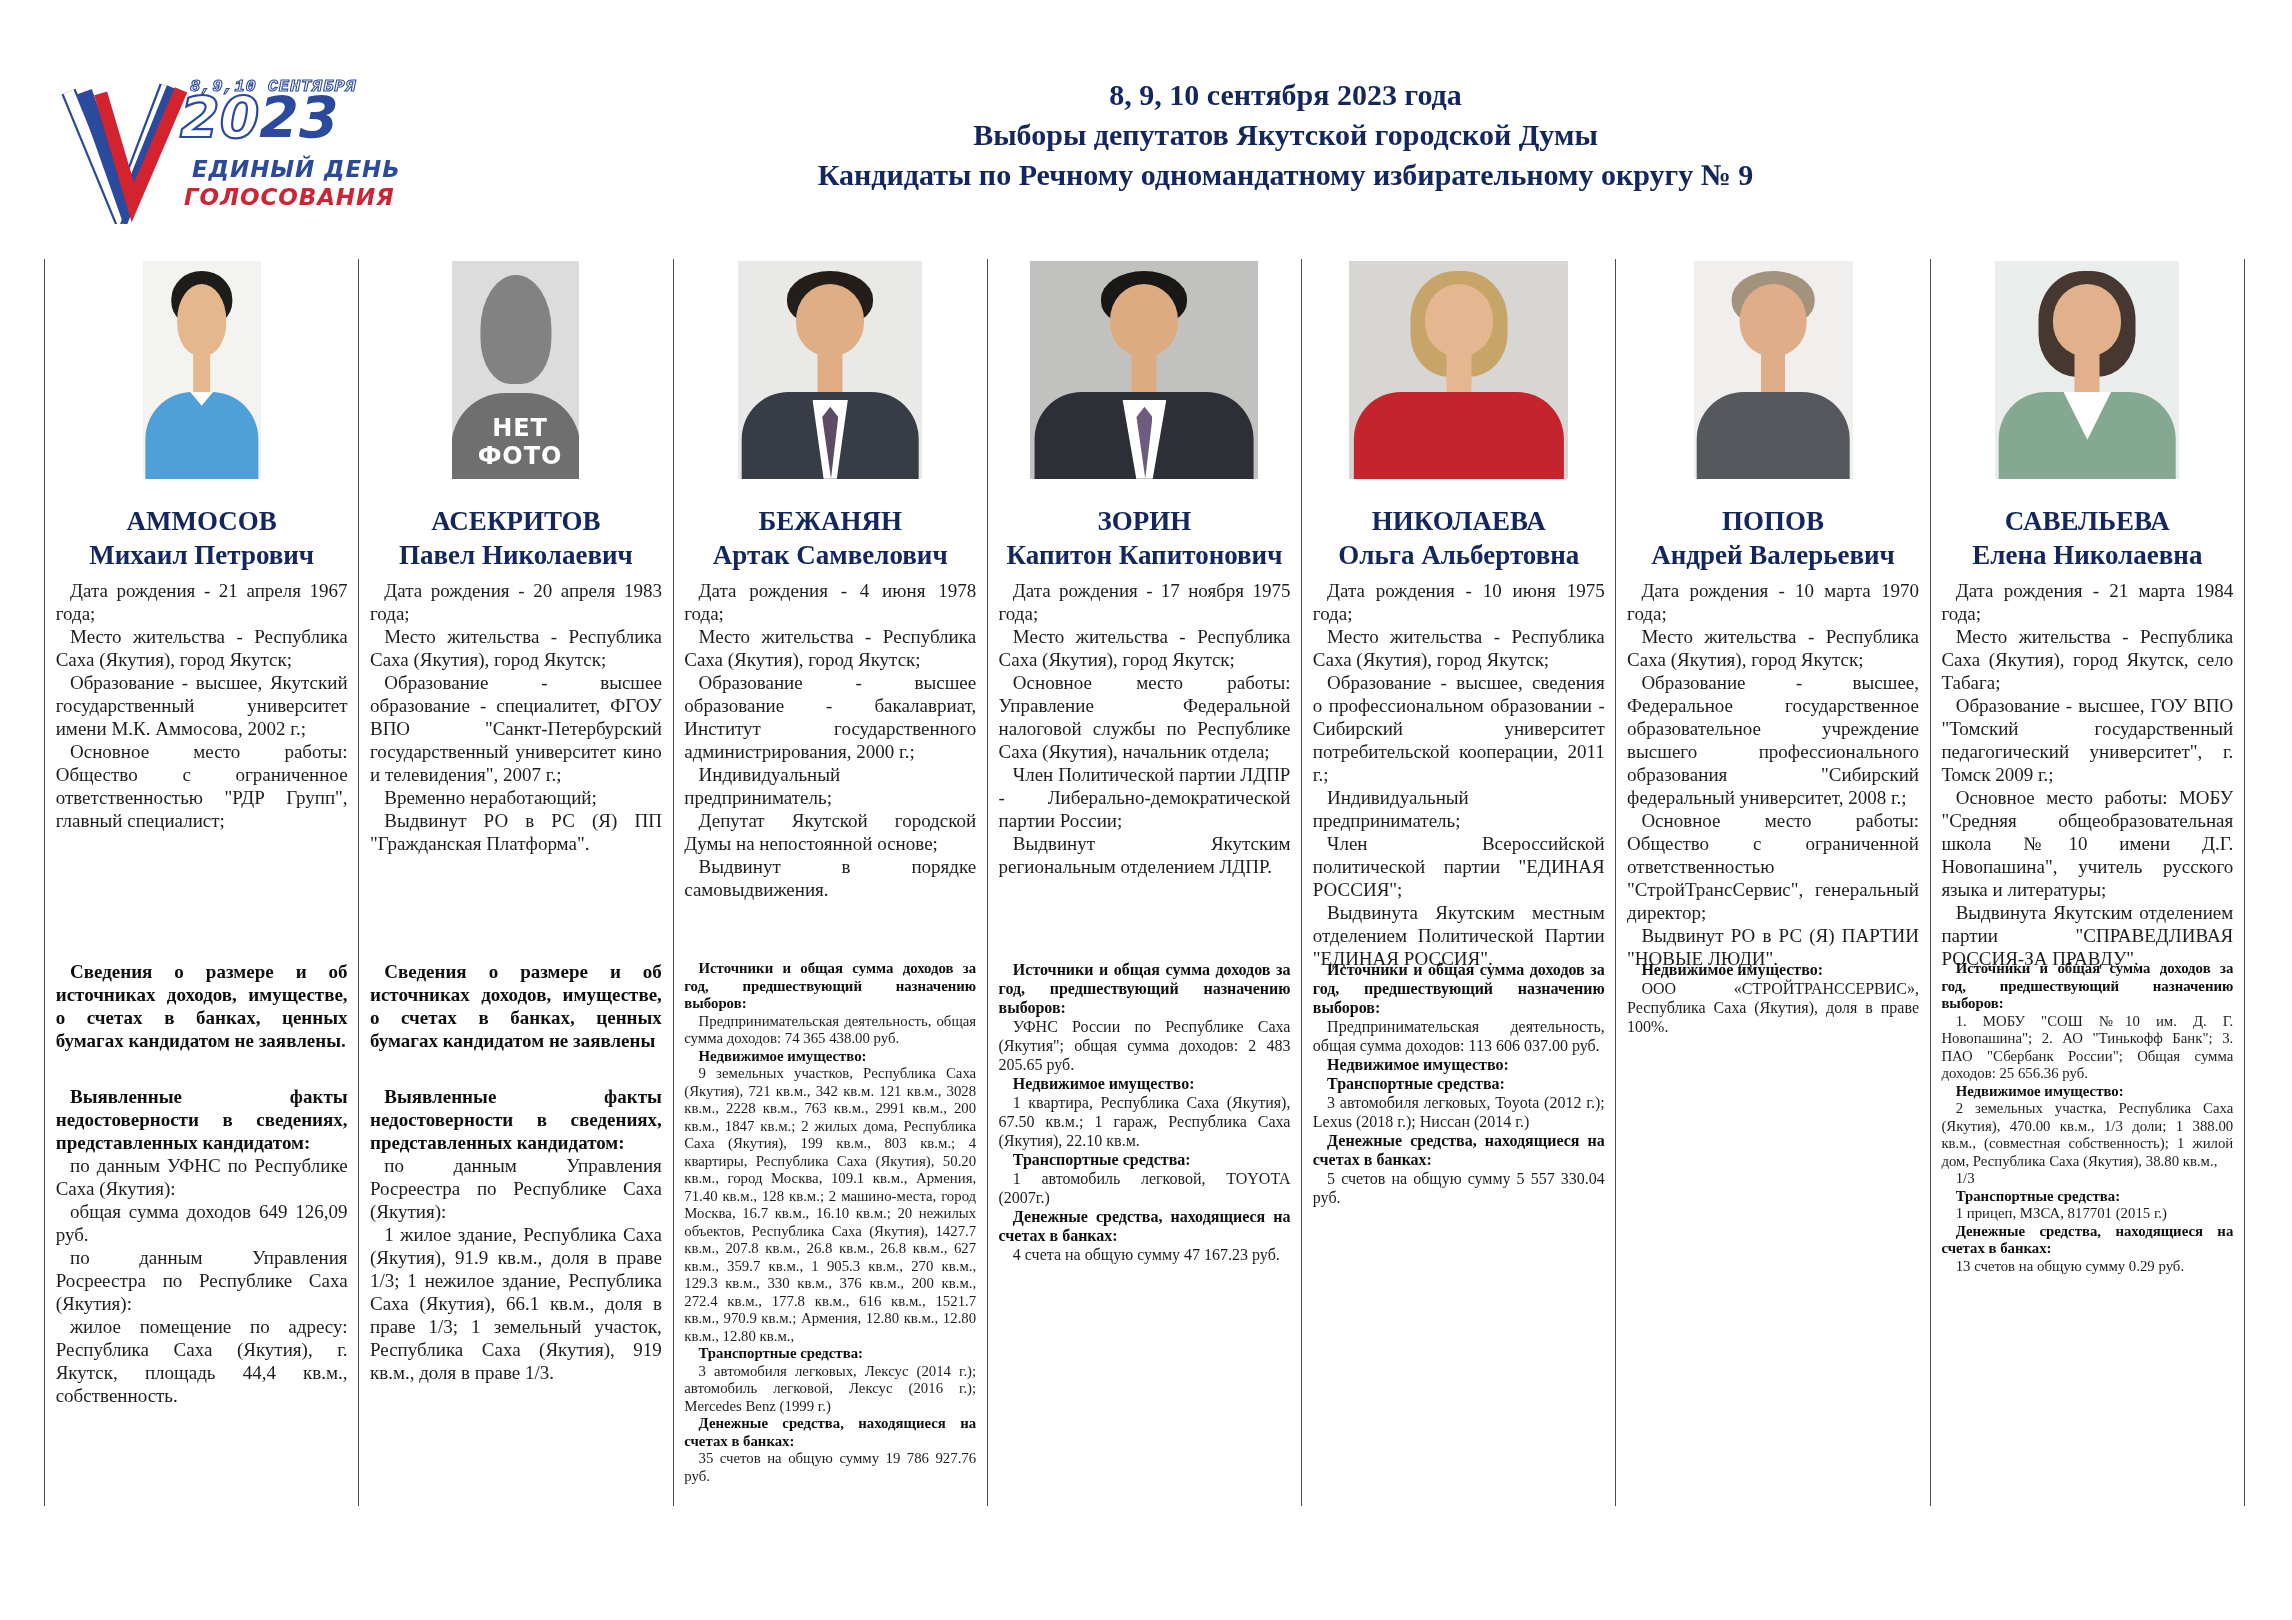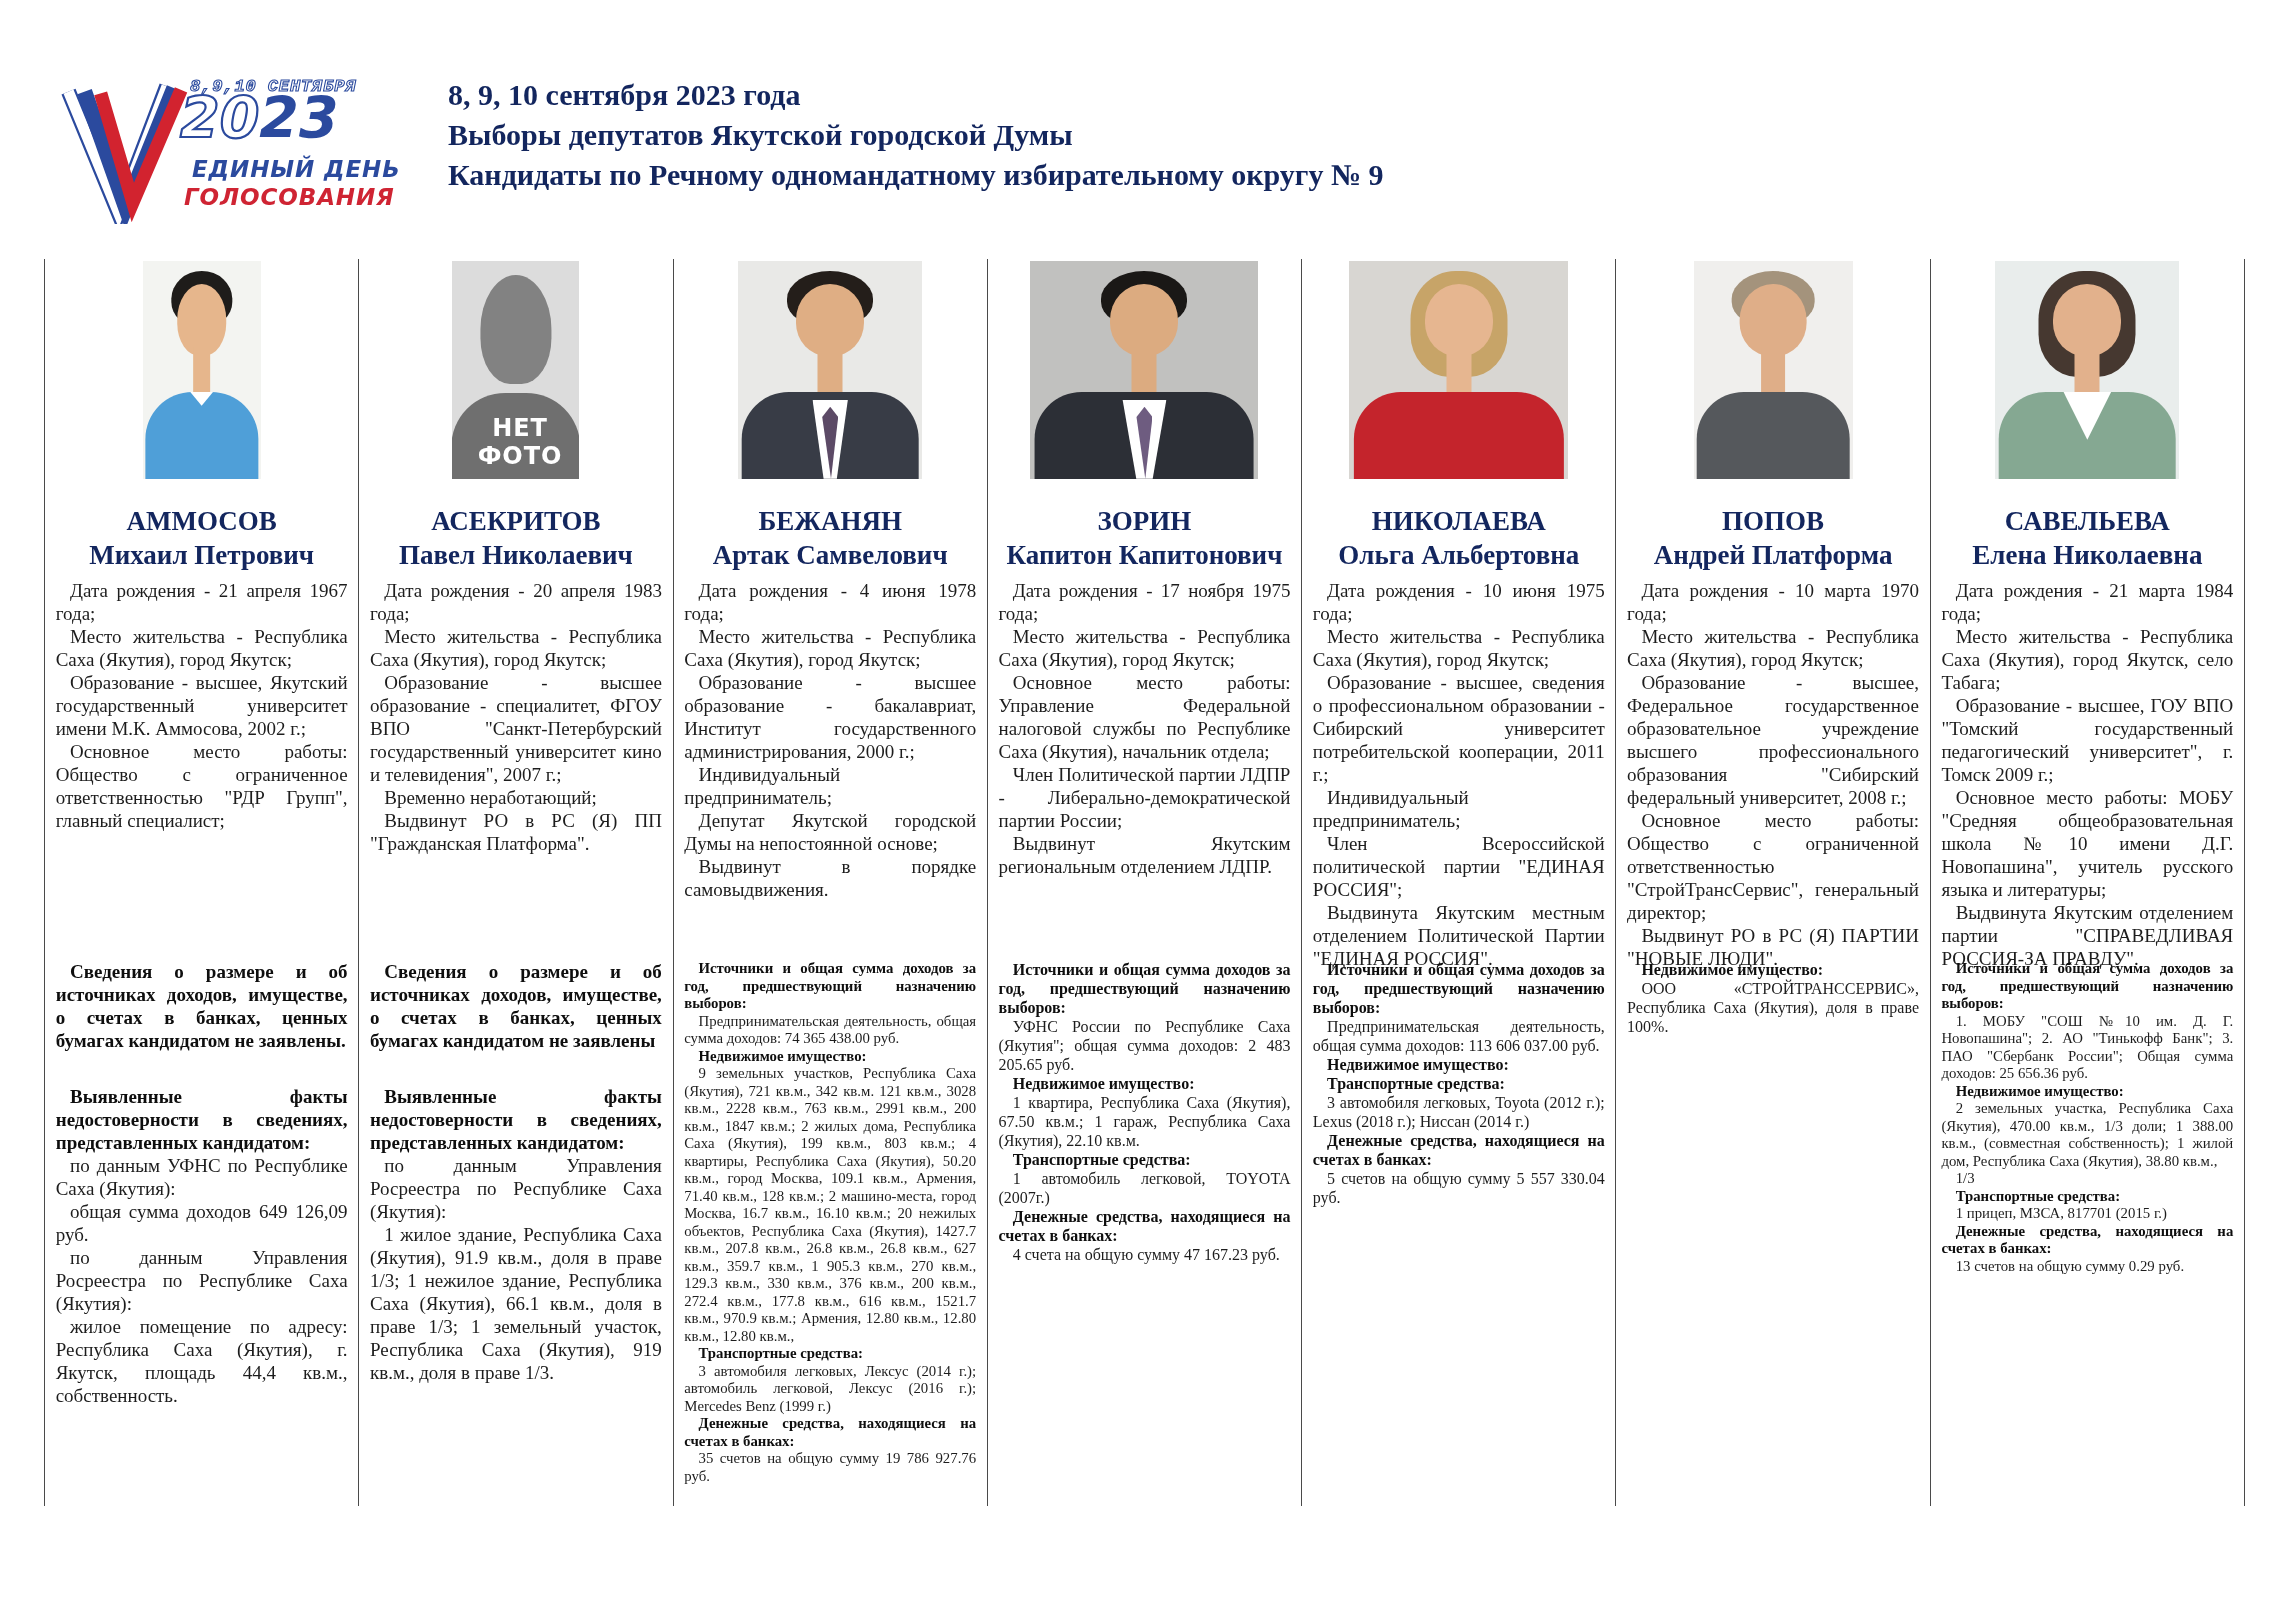--- a/index.html
+++ b/index.html
@@ -12,21 +12,21 @@
            font-size:17px;letter-spacing:0.9px;color:#ffffff;-webkit-text-stroke:1.1px #2b4a9e;white-space:nowrap;}
   .l-year{position:absolute;left:124px;top:12.5px;font-family:"DejaVu Sans",sans-serif;font-style:italic;font-weight:900;
           font-size:57px;line-height:57px;white-space:nowrap;}
   .l-y20{color:#ffffff;-webkit-text-stroke:2.2px #2b4a9e;}
   .l-y23{color:#2b4a9e;}
   .l-den{position:absolute;left:136px;top:79px;font-family:"DejaVu Sans",sans-serif;font-style:italic;font-weight:900;
          font-size:23px;color:#2b4a9e;letter-spacing:0.9px;white-space:nowrap;}
   .l-gol{position:absolute;left:128px;top:107px;font-family:"DejaVu Sans",sans-serif;font-style:italic;font-weight:900;
          font-size:23px;color:#cf2433;letter-spacing:0.9px;white-space:nowrap;}
 
-  .title{position:absolute;left:448px;top:75px;width:1675px;color:#13265e;
+  .title{position:absolute;left:448px;top:75px;width:1675px;text-align:center;color:#13265e;
          font-weight:bold;font-size:30px;line-height:40px;}
 
   
   .board{position:absolute;left:44px;top:259px;width:2201px;height:1247px;display:flex;}
   .col{flex:1 1 0;position:relative;border-left:1.8px solid #4a4a4a;padding:0 10.7px;box-sizing:border-box;}
   .col:last-child{border-right:1.8px solid #4a4a4a;}
 
   .photo{position:relative;margin:1.8px auto 0 auto;height:218px;overflow:hidden;}
   .hair{position:absolute;top:10.7px;left:50%;transform:translateX(-50%);width:52%;max-width:86px;height:56px;
         border-radius:50% 50% 45% 45%;}
@@ -230,21 +230,21 @@
     </div>
     <div class="col">
       <div class="photo" style="width: 159px; background: rgb(240, 239, 237);">
         <div class="hair" style="background: rgb(164, 147, 124);"></div>
         <div class="face" style="background: rgb(223, 174, 136);"></div>
         <div class="neck" style="background: rgb(223, 174, 136);"></div>
         <div class="torso" style="background: rgb(85, 88, 92);"></div>
       </div>
       <div class="cname">
         <div class="surname">ПОПОВ</div>
-        <div class="given">Андрей Платформа</div>
+        <div class="given">Андрей Валерьевич</div>
       </div>
       <div class="bio">
         <p>Дата рождения - 10 марта 1970 года;</p>
         <p>Место жительства - Республика Саха (Якутия), город Якутск;</p>
         <p>Образование - высшее, Федеральное государственное образовательное учреждение высшего профессионального образования "Сибирский федеральный университет, 2008 г.;</p>
         <p>Основное место работы: Общество с ограниченной ответственностью "СтройТрансСервис", генеральный директор;</p>
         <p>Выдвинут РО в РС (Я) ПАРТИИ "НОВЫЕ ЛЮДИ".</p>
       </div>
       <div class="fin">
         <p class="b">Недвижимое имущество:</p>

